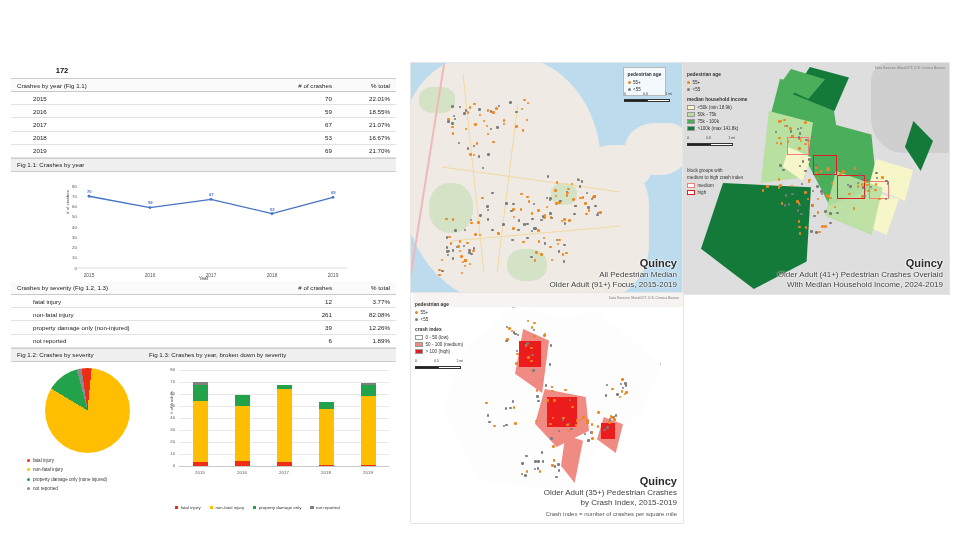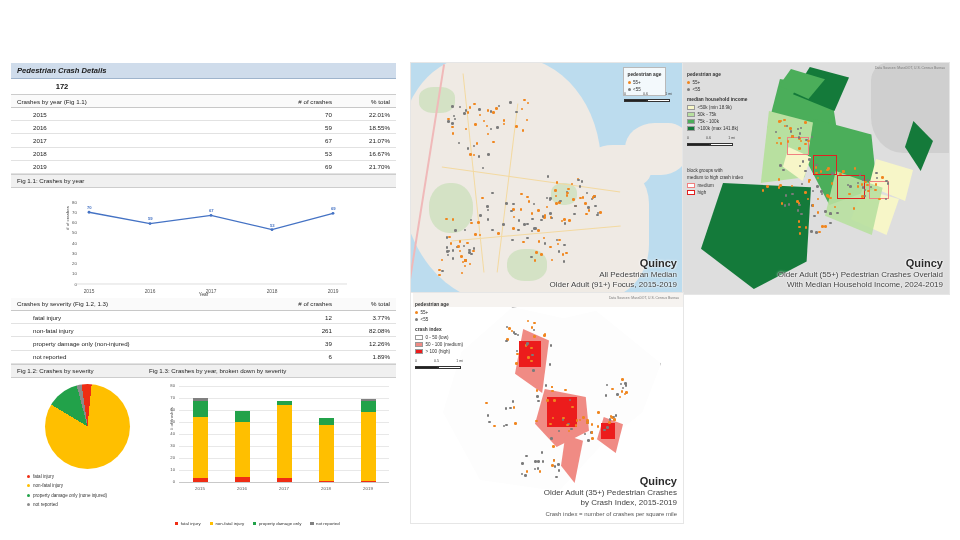--- a/index.html
+++ b/index.html
@@ -141,21 +141,20 @@
   .poly{position:absolute;}
 </style>
 </head>
 <body>
 
 <div class="slide">
 
 
   <div class="report">
 
-    <div class="rpt-head">Pedestrian Crash Details</div>
 
     <div class="rpt-total">
       <span class="val">172</span>
     </div>
 
     <table class="tbl">
       <colgroup>
           <col>
           <col class="cnum">
           <col class="cpct">
@@ -784,21 +783,21 @@
         <span>medium</span>
       </div>
       <div class="lg-row">
         <span class="lg-outline" style="border:0.8px solid #e02020"></span>
         <span>high</span>
       </div>
     </div>
 
     <div class="map-titles">
       <span class="city">Quincy</span>
-      <span class="sub">Older Adult (55+) Pedestrian Crashes Overlaid</span>
+      <span class="sub">Older Adult (41+) Pedestrian Crashes Overlaid</span>
       <span class="sub">With Median Household Income, 2024-2019</span>
     </div>
   </div>
 
   <div class="map map-c">
     <div class="water" style="left:0;top:0;width:272px;height:230px;background:#ffffff;"></div>
     <div class="poly" style="left:2px;top:0;width:270px;height:14px;background:#efeae4;opacity:.55;"></div>
     <div class="poly" style="left:18px;top:14px;width:230px;height:186px;background:#fdfdfd;border:0.7px solid #bfbfbf;clip-path:polygon(36% 0,58% 6%,72% 2%,86% 16%,100% 30%,92% 56%,74% 74%,56% 98%,22% 92%,6% 56%,14% 24%);"></div>
     <div class="poly" style="left:104px;top:36px;width:34px;height:64px;background:#f08b84;clip-path:polygon(24% 0,100% 18%,80% 100%,0 70%);"></div>
     <div class="poly" style="left:108px;top:48px;width:22px;height:26px;background:#ec1c1c;"></div>

